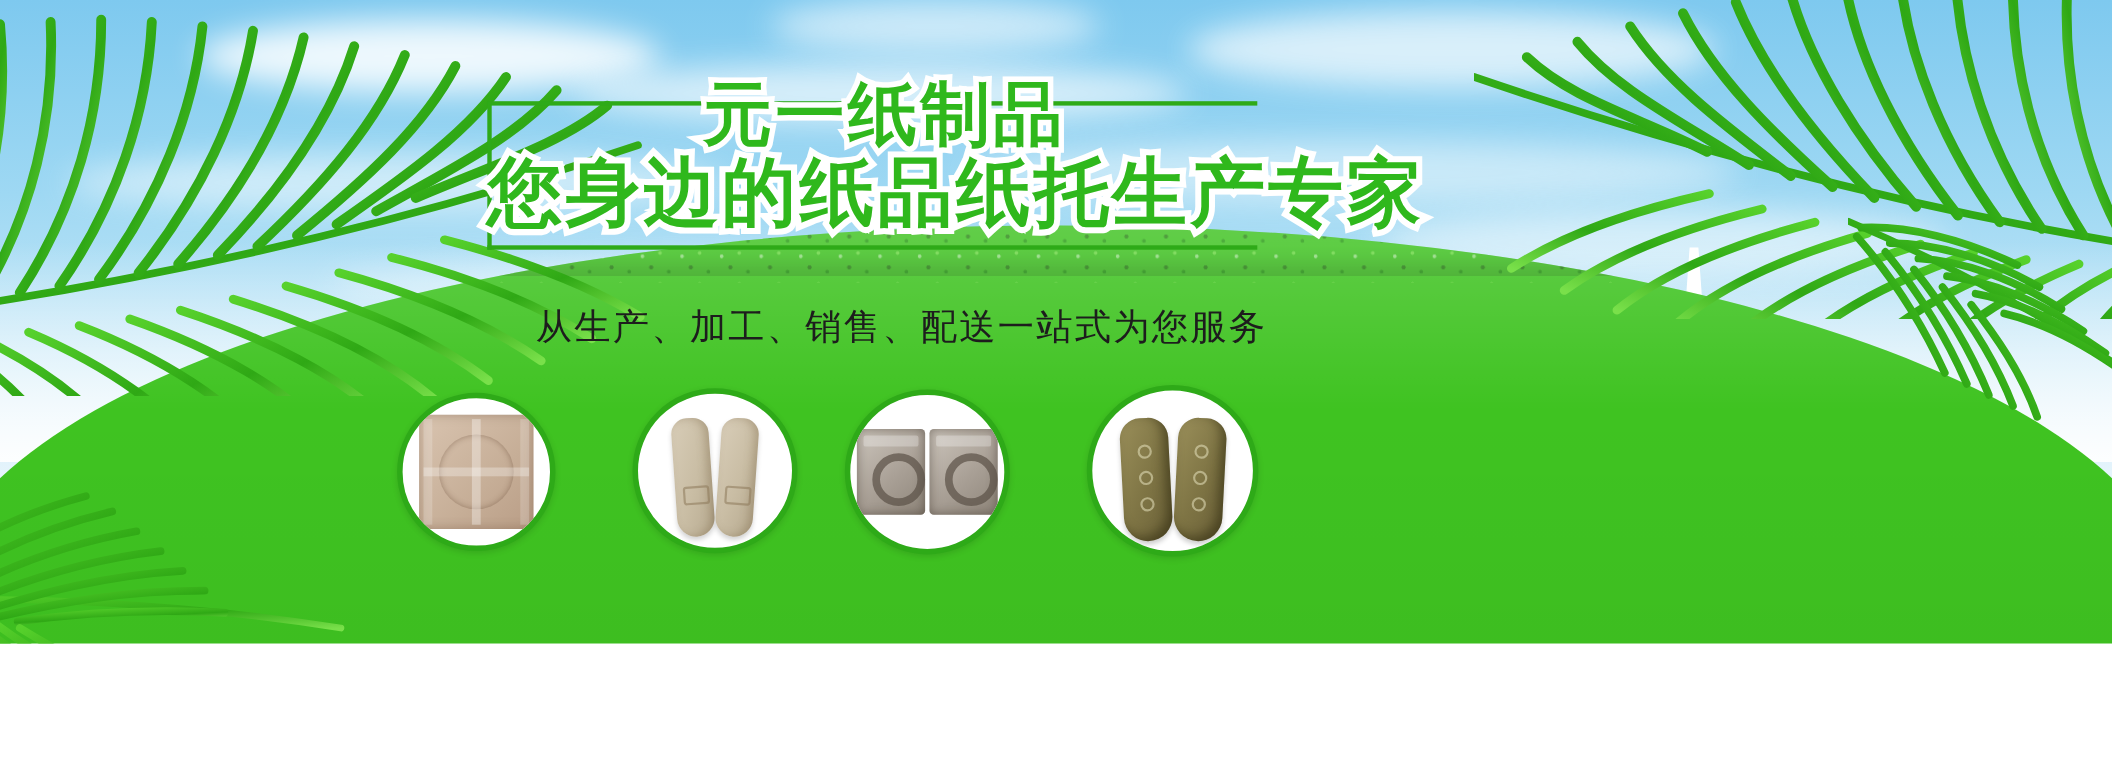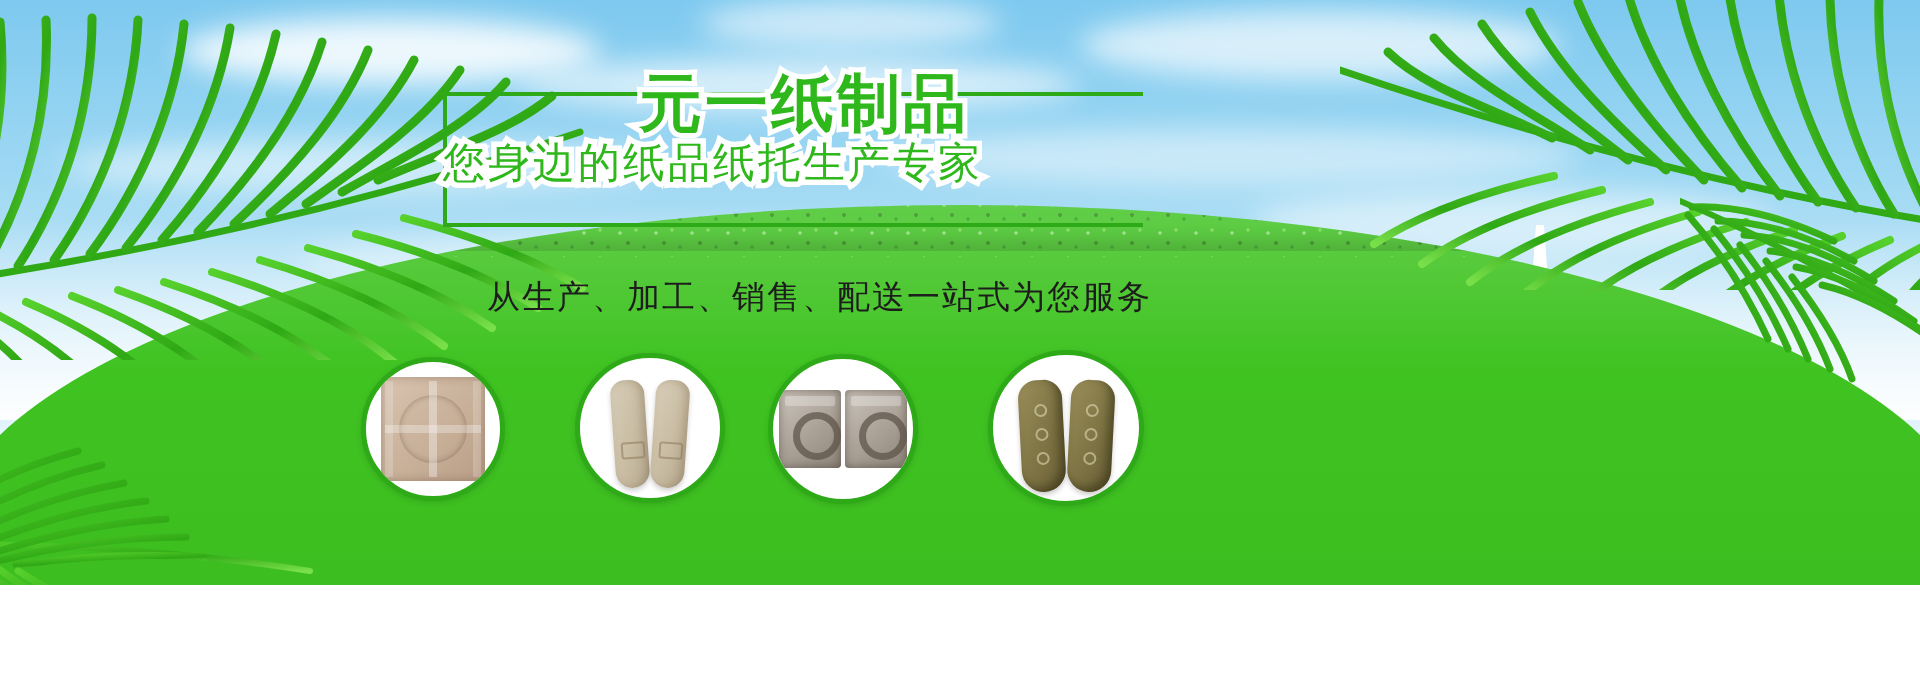--- a/index.html
+++ b/index.html
@@ -70,22 +70,22 @@
 
   
   .headline-wrap { position:absolute; left:443px; top:92px; width:700px; height:135px; }
   .bracket { position:absolute; left:0; top:0; width:700px; height:135px;
              border:4px solid #2eaa18; border-right:none; }
 
   .line1 { position:absolute; left:196px; top:-20px; font-size:63px; line-height:1;
            font-weight:bold; color:#2fb81c; letter-spacing:3px;
            font-family:"DejaVu Sans","Liberation Sans",sans-serif;
            -webkit-text-stroke:10px #ffffff; paint-order:stroke fill; }
-  .line2 { position:absolute; left:0px; top:50px; font-size:42px; line-height:1;
-           font-weight:normal; color:#2fb81c; letter-spacing:3px;
+  .line2 { position:absolute; left:0px; top:50px; font-size:68px; line-height:1;
+           font-weight:bold; color:#2fb81c; letter-spacing:3px;
            font-family:"DejaVu Sans","Liberation Sans",sans-serif;
            -webkit-text-stroke:11px #ffffff; paint-order:stroke fill; white-space:nowrap; }
 
   .subtitle { position:absolute; left:487px; top:236px; font-size:33px; color:#1d1d1d;
               letter-spacing:2px; white-space:nowrap;
               font-family:"DejaVu Sans","Liberation Sans",sans-serif;margin-top:39px; }
 
   
   .circle { position:absolute; border-radius:50%; background:#ffffff;
             border:5px solid #2eaa18; overflow:hidden;

